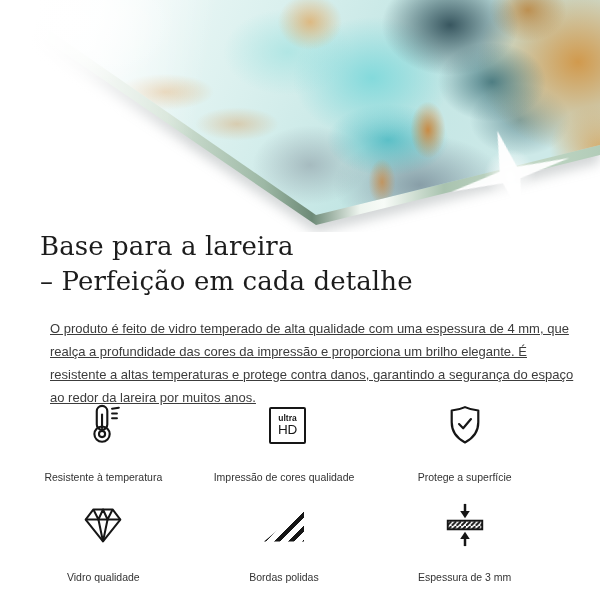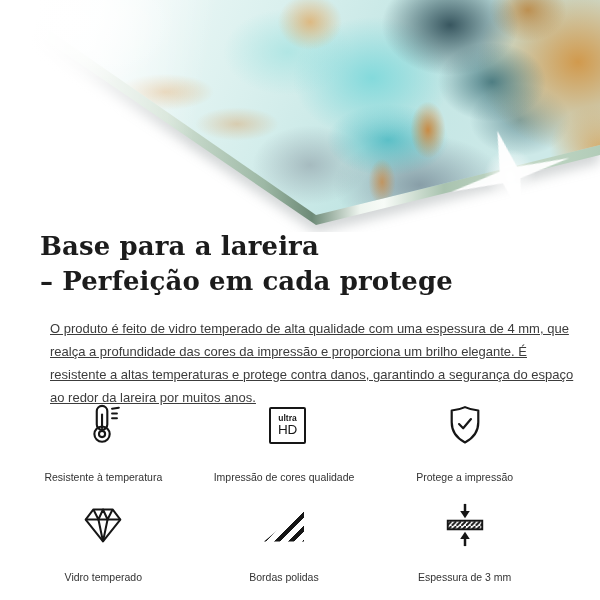--- a/index.html
+++ b/index.html
@@ -38,21 +38,21 @@
       radial-gradient(80px 55px at 310px 165px, rgba(146,162,170,0.65), rgba(146,162,170,0) 72%),
       linear-gradient(115deg,#f5fbfa 12%,#daf0ee 40%,#c3e6e4 62%,#cde9e8 85%);}
   .hero-fade{position:absolute;inset:0;pointer-events:none;background:
       radial-gradient(150px 95px at 68px 22px, rgba(255,255,255,0.95), rgba(255,255,255,0) 72%),
       linear-gradient(100deg,#fff 6%, rgba(255,255,255,0.8) 15%, rgba(255,255,255,0) 34%);}
   .sparkle{position:absolute;left:443px;top:108px;width:134px;height:134px;}
   .sparkle g{filter:blur(0.5px);}
 
   
   .heading{position:absolute;left:40px;top:229px;margin:0;font-family:"DejaVu Serif","Liberation Serif",serif;
-           font-weight:700;font-size:26px;line-height:35px;color:#1c1c1c;letter-spacing:0.1px;}
+           font-weight:400;font-size:26px;line-height:35px;color:#1c1c1c;letter-spacing:0.1px;}
   .desc{position:absolute;left:40px;top:307px;width:532px;margin:10px;
         font-size:13px;line-height:23px;color:#3c3c3c;text-decoration:underline;}
 
   
   .features{position:absolute;left:13px;top:399px;width:542px;display:grid;
             grid-template-columns:repeat(3,1fr);row-gap:16px;}
   .feature{display:flex;flex-direction:column;align-items:center;}
   .icon-box{height:52px;display:flex;align-items:center;justify-content:center;color:#161616;}
   .feature-label{margin-top:20px;font-size:10.5px;color:#333;white-space:nowrap;}
   .uhd-box{width:33px;height:33px;border:2.5px solid #161616;border-radius:2px;
@@ -84,21 +84,21 @@
       </defs>
       <circle cx="67" cy="67" r="26" fill="url(#sg)"></circle>
       <g transform="rotate(-16 67 67)" fill="#ffffff">
         <polygon points="6,67 58,61 67,21 76,61 129,67 76,73 67,113 58,73" opacity="0.95"></polygon>
       </g>
     </svg>
   </div>
 
   <h1 class="heading">
     <span>Base para a lareira</span><br>
-    <span>– Perfeição em cada protege</span>
+    <span>– Perfeição em cada detalhe</span>
   </h1>
 
   <p class="desc">O produto é feito de vidro temperado de alta qualidade com uma espessura de 4 mm, que realça a profundidade das cores da impressão e proporciona um brilho elegante. É resistente a altas temperaturas e protege contra danos, garantindo a segurança do espaço ao redor da lareira por muitos anos.</p>
 
   <div class="features">
 
     <div class="feature">
       <div class="icon-box">
         <svg class="fi" width="46" height="46" viewBox="0 0 48 48" fill="none" stroke="currentColor" stroke-width="2.2" stroke-linecap="round">
           <rect x="17.5" y="4" width="11" height="25" rx="5.5"></rect>
@@ -123,33 +123,33 @@
       <div class="feature-label">Impressão de cores qualidade</div>
     </div>
 
     <div class="feature">
       <div class="icon-box">
         <svg class="fi" width="44" height="44" viewBox="0 0 48 48" fill="none" stroke="currentColor" stroke-width="2.4" stroke-linecap="round" stroke-linejoin="round">
           <path d="M24 4.5 C29 6.8 33.5 7.8 38.5 8.2 V21 C38.5 31.5 32.5 38.6 24 43 C15.5 38.6 9.5 31.5 9.5 21 V8.2 C14.5 7.8 19 6.8 24 4.5 Z"></path>
           <polyline points="17.5,23 22,27.5 30.5,17.5"></polyline>
         </svg>
       </div>
-      <div class="feature-label">Protege a impressão</div>
+      <div class="feature-label">Protege a superfície</div>
     </div>
 
     <div class="feature">
       <div class="icon-box">
         <svg class="fi" width="52" height="42" viewBox="0 0 52 46" fill="none" stroke="currentColor" stroke-width="2.2" stroke-linejoin="round">
           <path d="M7 17 L15.5 6 H36.5 L45 17 L26 41 Z"></path>
           <line x1="7" y1="17" x2="45" y2="17"></line>
           <path d="M15.5 6 L21 17 L26 6 L31 17 L36.5 6"></path>
           <path d="M21 17 L26 41 M31 17 L26 41"></path>
         </svg>
       </div>
-      <div class="feature-label">Vidro temperado</div>
+      <div class="feature-label">Vidro qualidade</div>
     </div>
 
     <div class="feature">
       <div class="icon-box">
         <div class="stripes"></div>
       </div>
       <div class="feature-label">Bordas polidas</div>
     </div>
 
     <div class="feature">

